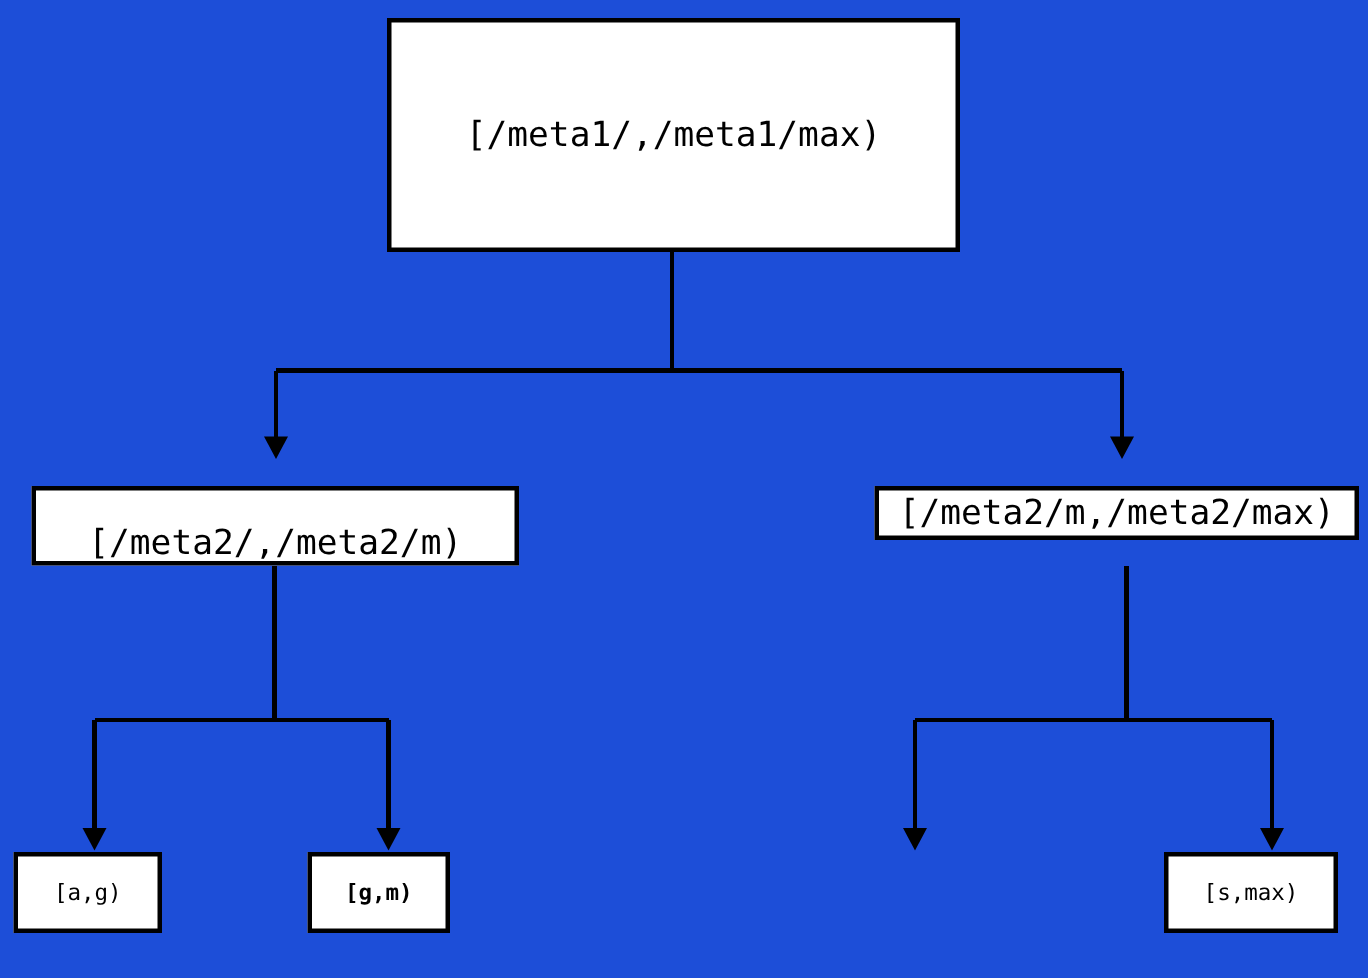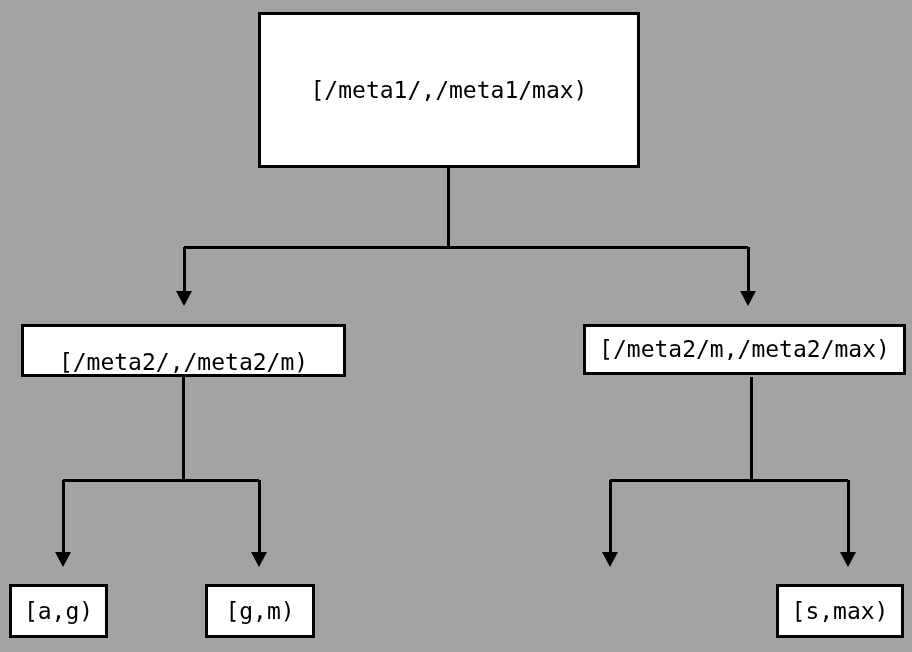--- a/index.html
+++ b/index.html
@@ -5,21 +5,21 @@
 <style>
   html, body {
     margin: 0;
     padding: 0;
     background: #ffffff;
   }
   #canvas {
     position: relative;
     width: 912px;
     height: 652px;
-    background: #a3a3a3;
+    background: #1d4ed8;
     overflow: hidden;
     font-family: "DejaVu Sans Mono", "Liberation Mono", monospace;
   }
   svg.edges {
     position: absolute;
     left: 0;
     top: 0;
     width: 912px;
     height: 652px;
     pointer-events: none;
@@ -52,32 +52,32 @@
     top: 324px;
     width: 325px;
     height: 53px;
     font-size: 23px;
     align-items: flex-end;
   }
   .node-l2-right {
     left: 583px;
     top: 324px;
     width: 323px;
-    height: 51px;
+    height: 36px;
     font-size: 23px;
   }
   .node-leaf {
-    top: 584px;
+    top: 568px;
     height: 54px;
-    font-size: 23px;
+    font-size: 15px;
   }
   .leaf-ag   { left: 9px;   width: 99px; }
-  .leaf-gm   { left: 205px; width: 110px; }
+  .leaf-gm   { left: 205px; width: 95px; font-weight: bold; }
   .leaf-ms   { left: 553px; width: 100px; }
-  .leaf-smax { left: 776px; width: 128px; }
+  .leaf-smax { left: 776px; width: 116px; }
 </style>
 </head>
 <body>
 
 <div id="canvas">
 
   <svg class="edges" viewBox="0 0 912 652" xmlns="http://www.w3.org/2000/svg">
     <g stroke="#000000" stroke-width="3" fill="none" shape-rendering="crispEdges">
 
       <path d="M448,168 L448,247"></path>

